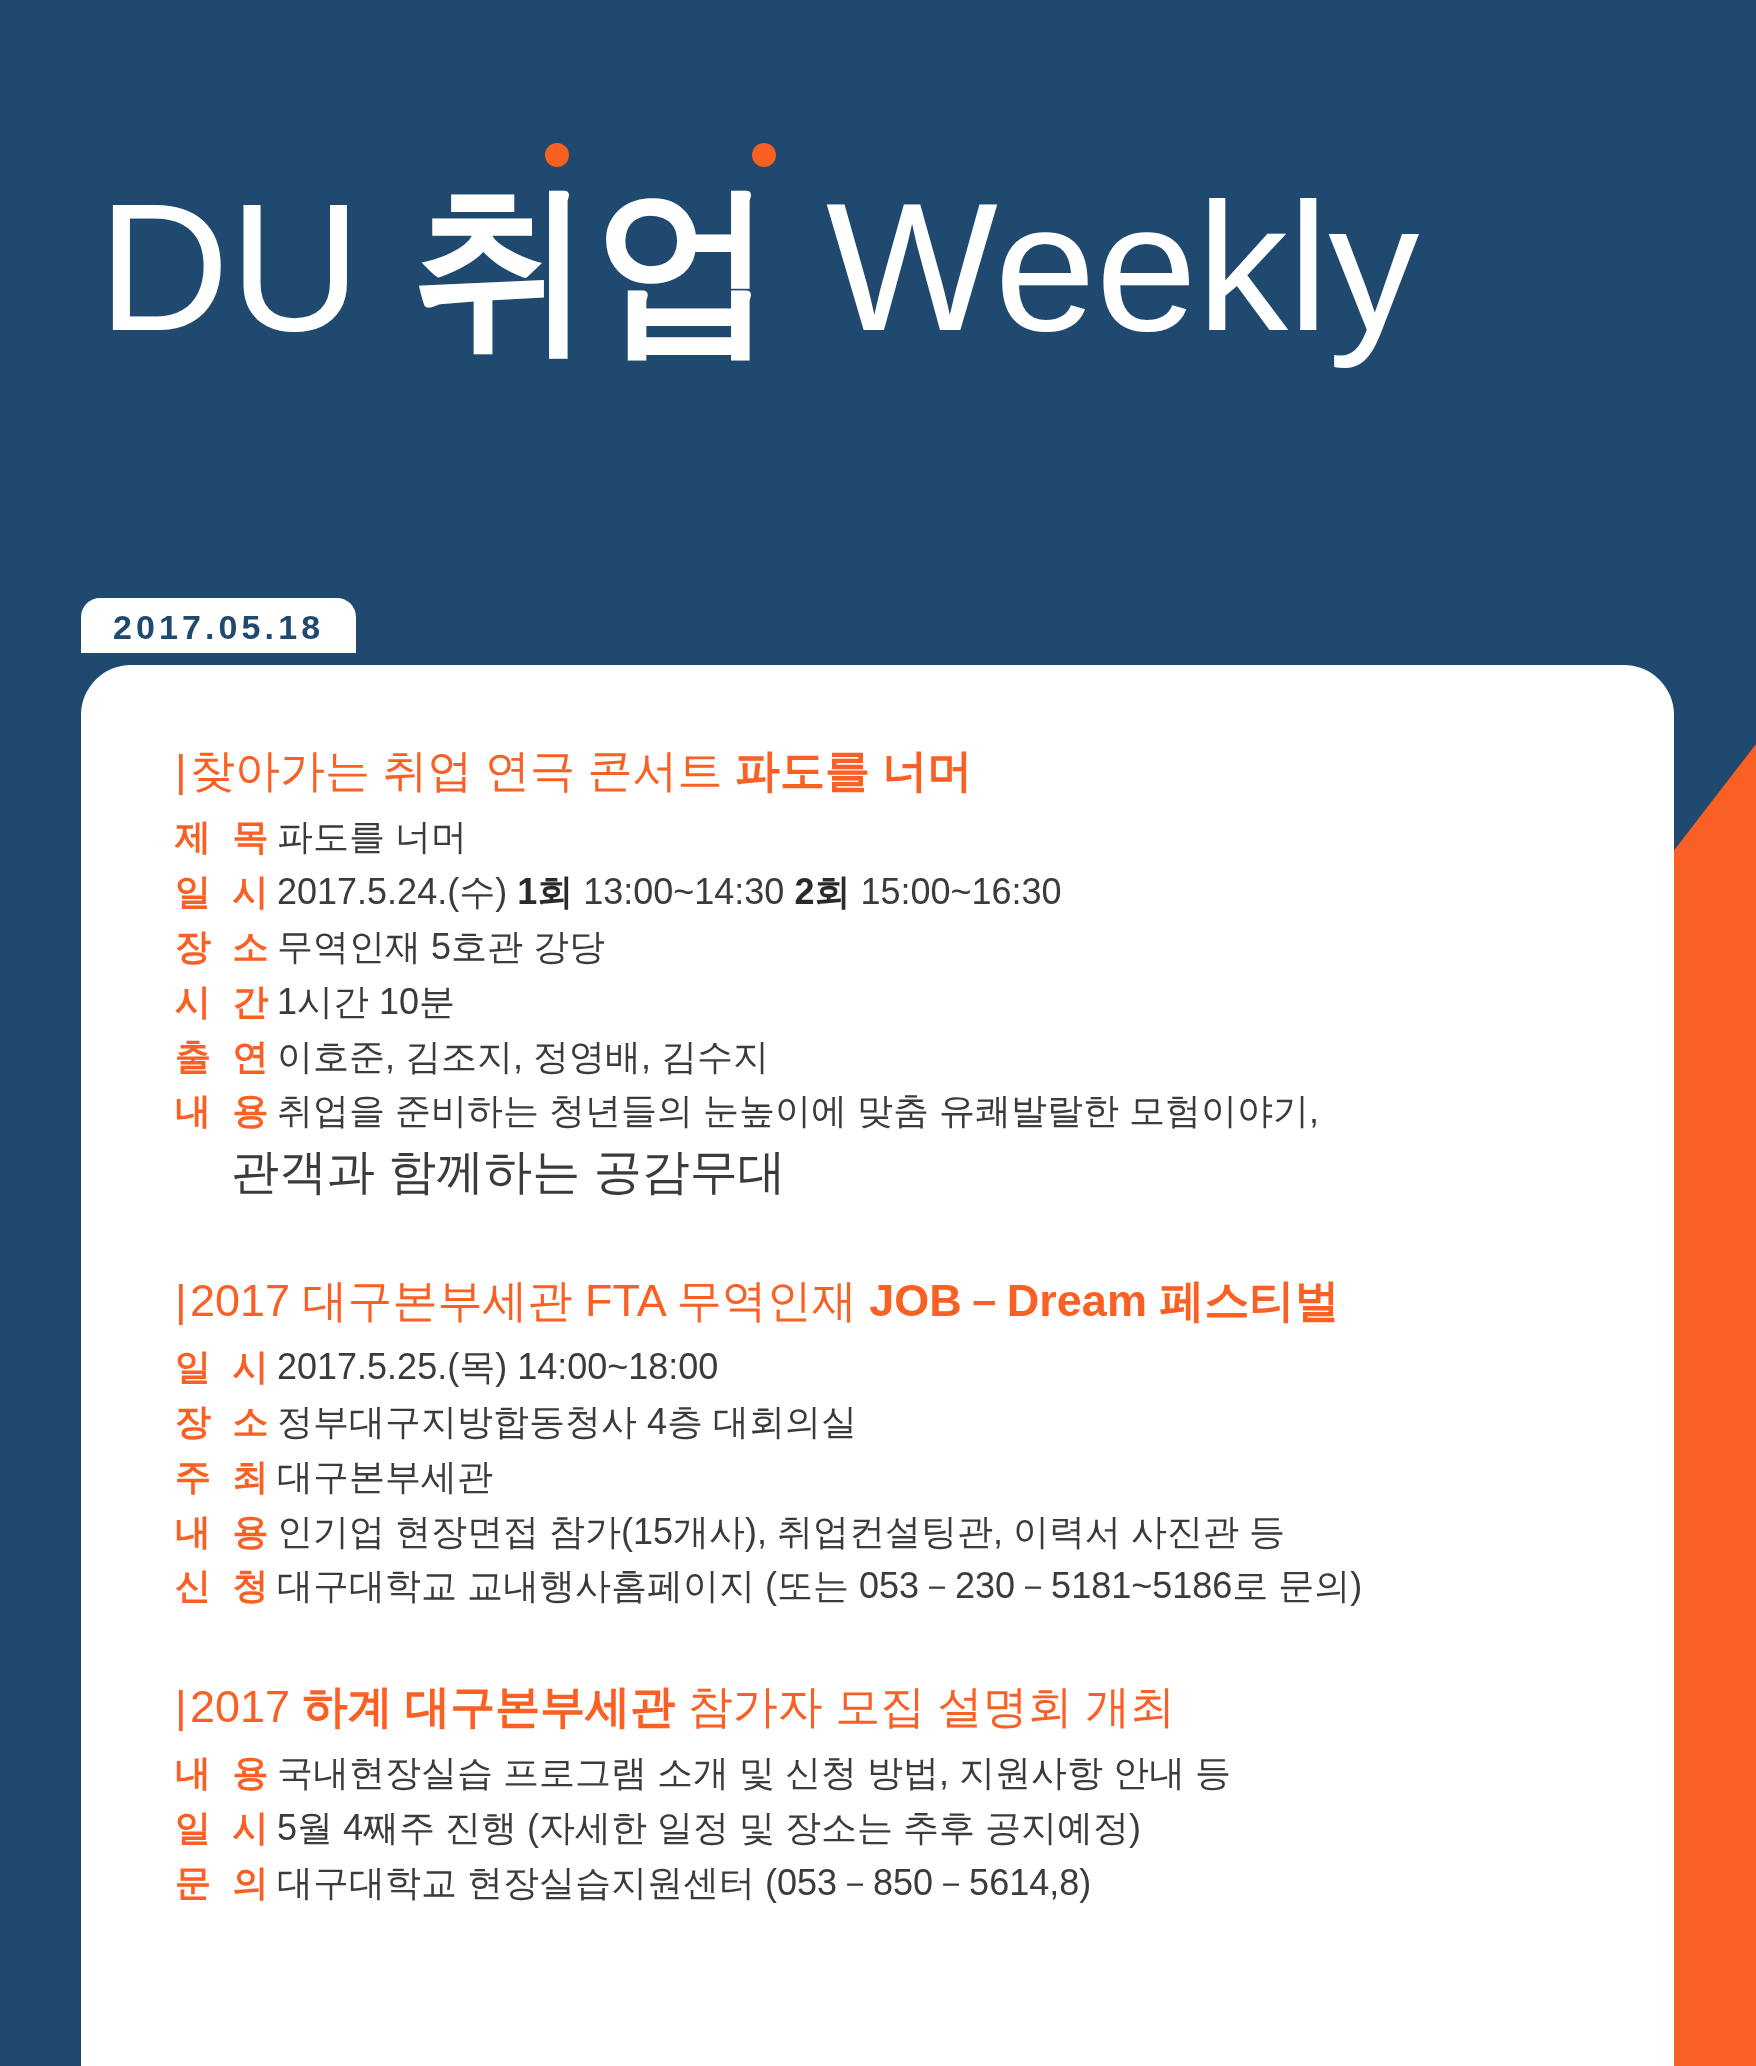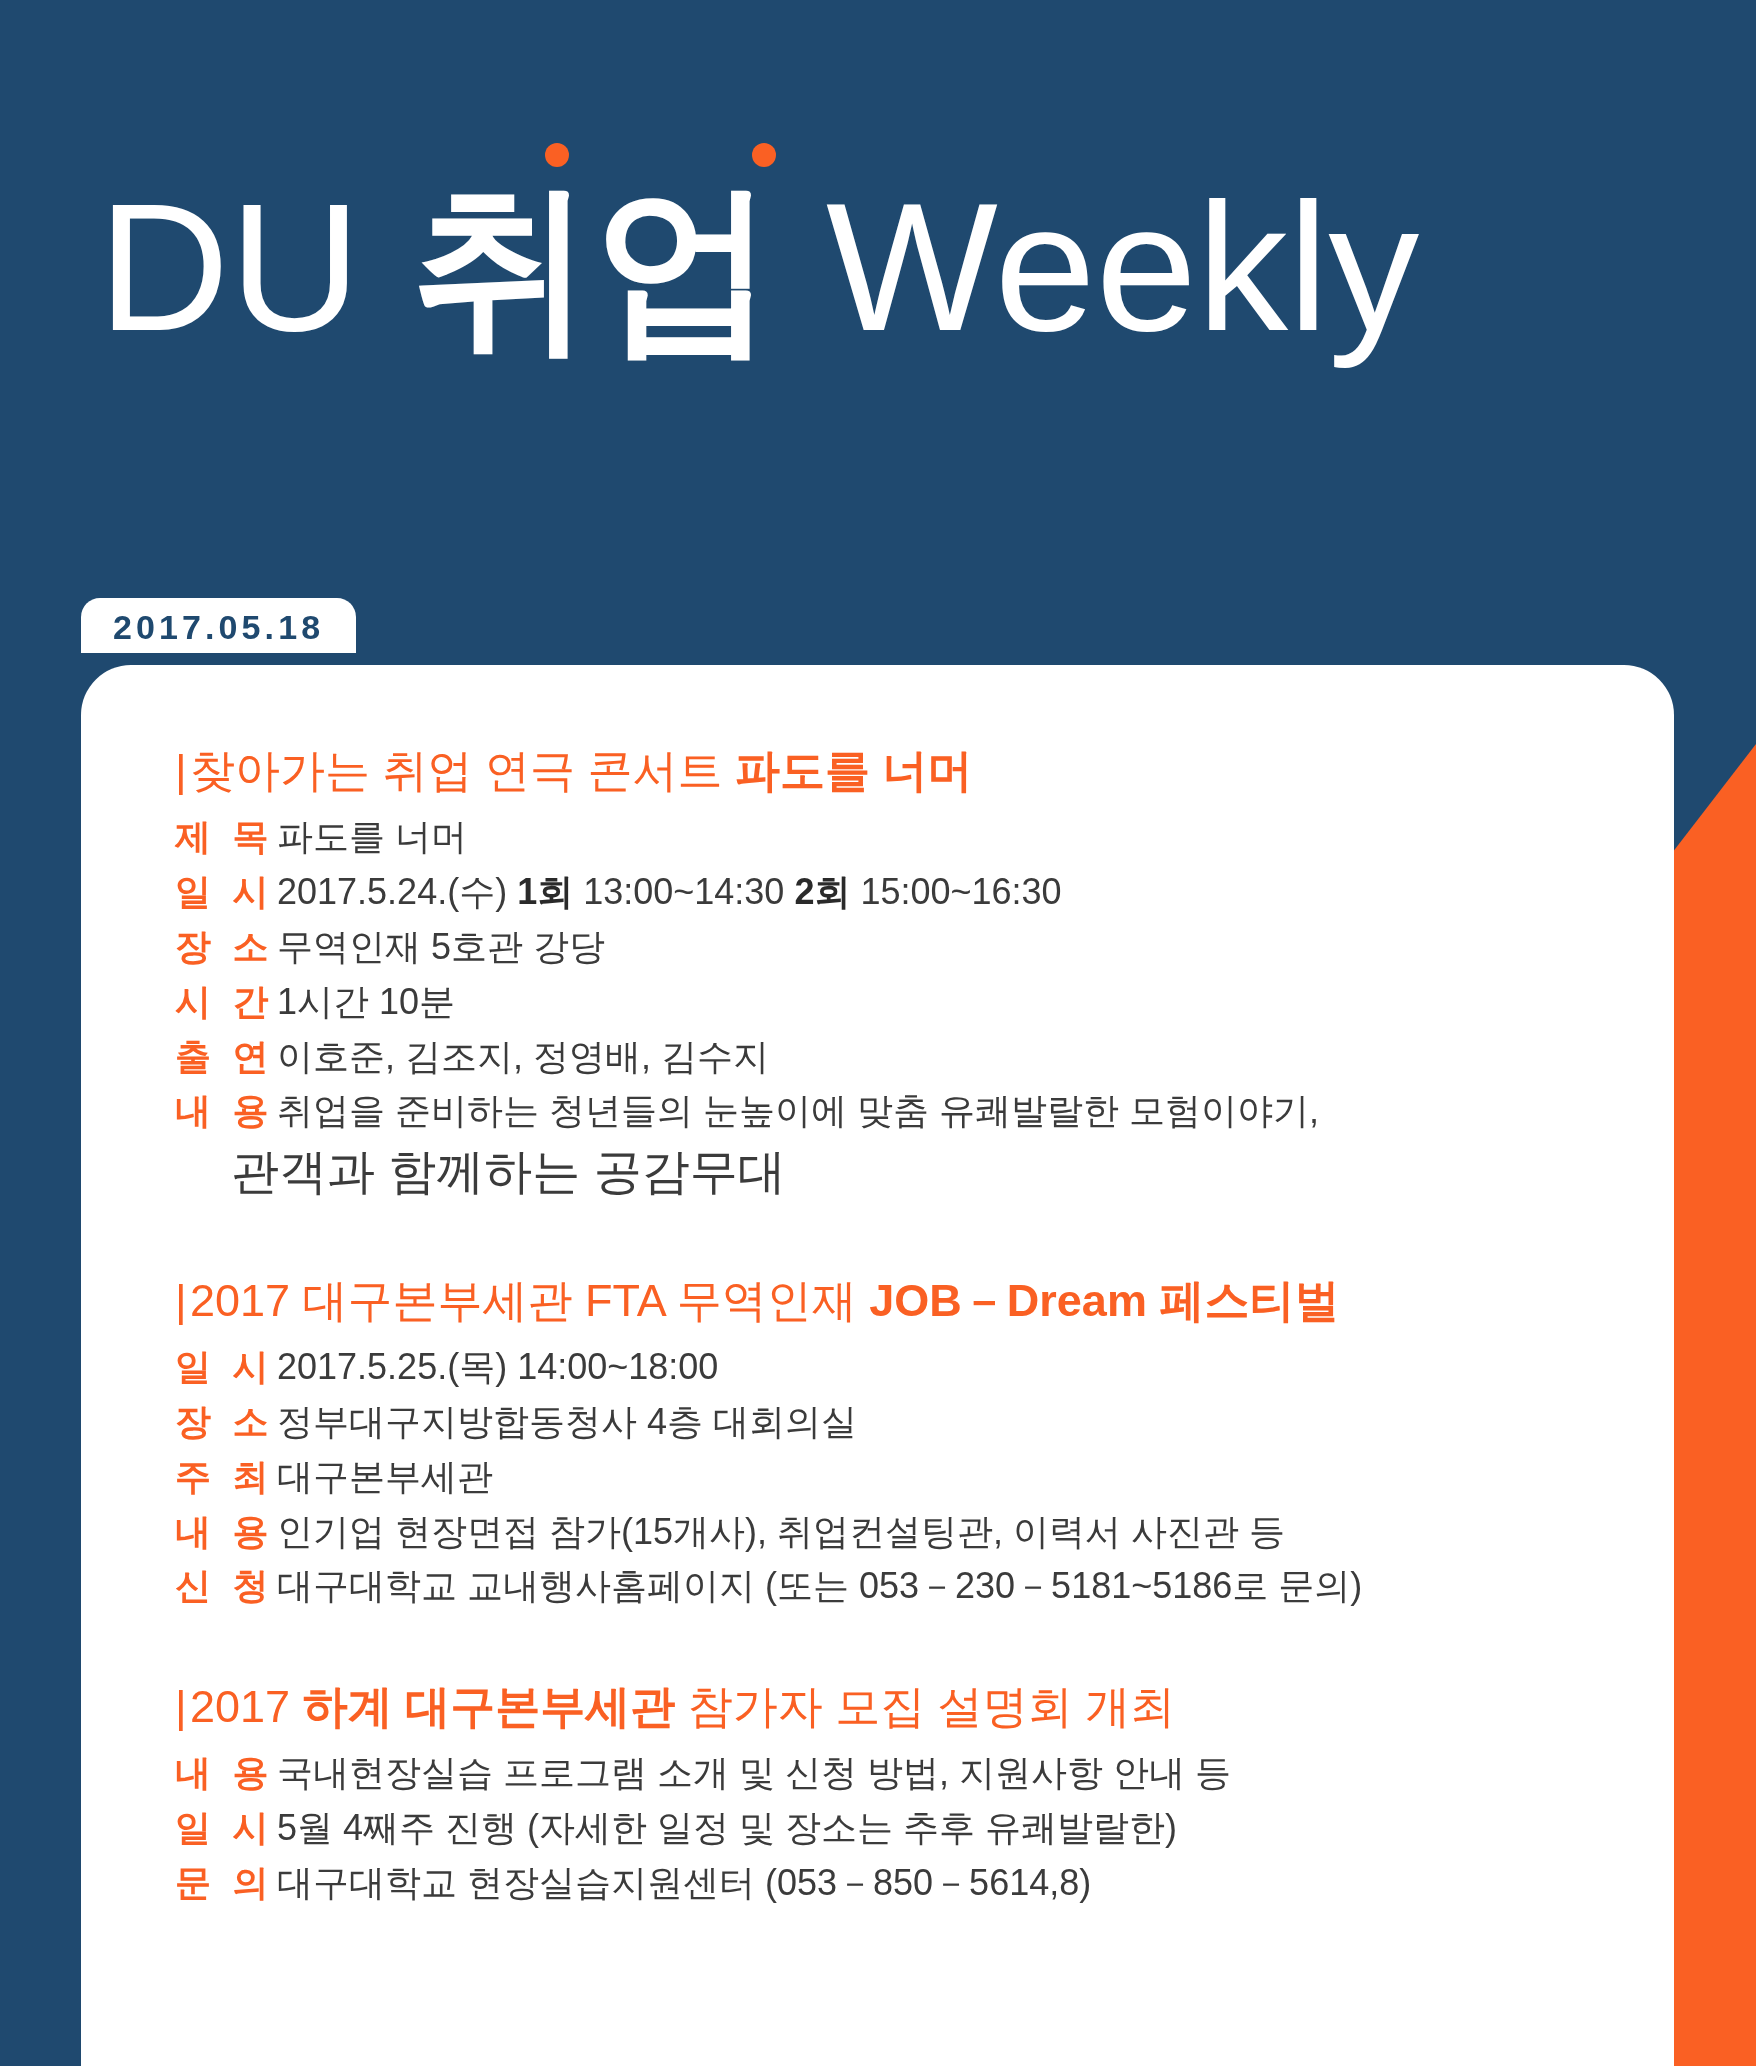--- a/index.html
+++ b/index.html
@@ -234,21 +234,21 @@
 
     <div class="section">
       <div class="sec-heading"><span class="bar">|</span><span>2017 </span><span class="hl-bold">하계 대구본부세관</span><span> 참가자 모집 설명회 개최</span></div>
 
       <div class="row">
         <div class="row-label">내 용</div>
         <div class="row-value">국내현장실습 프로그램 소개 및 신청 방법, 지원사항 안내 등</div>
       </div>
       <div class="row">
         <div class="row-label">일 시</div>
-        <div class="row-value">5월 4째주 진행 (자세한 일정 및 장소는 추후 유쾌발랄한)</div>
+        <div class="row-value">5월 4째주 진행 (자세한 일정 및 장소는 추후 공지예정)</div>
       </div>
       <div class="row">
         <div class="row-label">문 의</div>
         <div class="row-value">대구대학교 현장실습지원센터 (053－850－5614,8)</div>
       </div>
     </div>
 
   </div>
 
 </div>

